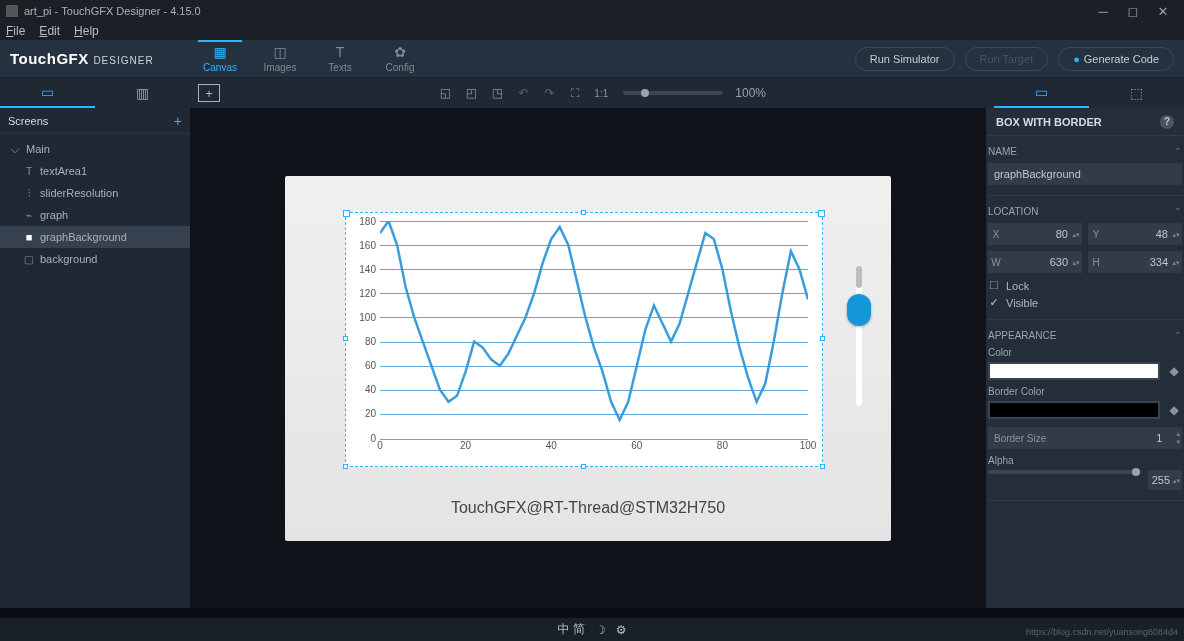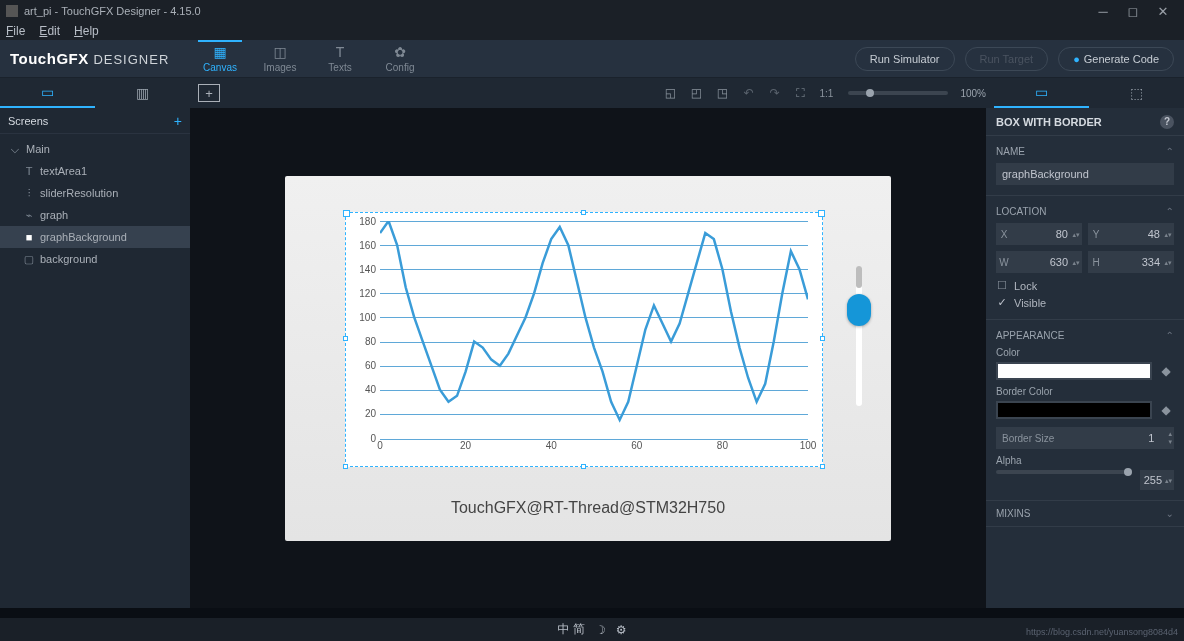--- a/index.html
+++ b/index.html
@@ -6,21 +6,21 @@
 body{background:#0a0e14;color:#c0c5ce;font-size:12px;overflow:hidden;width:1184px;height:641px}
 .titlebar{height:22px;background:#1b2027;display:flex;align-items:center;padding:0 6px;color:#aab0b8;font-size:11px}
 .titlebar .ticon{width:12px;height:12px;background:#555;margin-right:6px}
 .titlebar .spacer{flex:1}
 .winbtn{width:30px;text-align:center;font-size:13px;color:#9aa0a8;cursor:pointer}
 .menubar{height:18px;background:#1b2027;display:flex;align-items:center;padding:0 6px;gap:14px;font-size:12px;color:#b8bec7}
 .menubar span{cursor:pointer}
 .menubar span u{text-decoration:underline}
 .topbar{height:38px;background:#26313f;display:flex;align-items:center;border-bottom:1px solid #1a222c}
 .logo{width:190px;padding-left:10px;color:#fff;font-size:15px;font-weight:600;letter-spacing:.5px}
-.logo small{font-size:13px;font-weight:400;letter-spacing:1px;color:#cfd4d9}
+.logo small{font-size:10px;font-weight:400;letter-spacing:1px;color:#cfd4d9}
 .modes{display:flex;height:100%}
 .mode{width:60px;display:flex;flex-direction:column;align-items:center;justify-content:center;color:#7f8994;cursor:pointer;position:relative;gap:2px}
 .mode.active{color:#2fb3ff}
 .mode.active::before{content:'';position:absolute;top:0;left:8px;right:8px;height:2px;background:#2fb3ff}
 .mode .micon{font-size:14px}
 .mode .mlabel{font-size:10px}
 .topbar .spacer{flex:1}
 .topbtn{height:24px;padding:0 14px;border:1px solid #3c4856;border-radius:12px;color:#c7cdd4;font-size:11px;display:flex;align-items:center;margin-right:10px;cursor:pointer}
 .topbtn.ghost{color:#4a5360}
 .gen .dot{color:#2fb3ff;margin-right:4px}
@@ -28,21 +28,21 @@
 .tool-left{width:190px;display:flex;height:100%}
 .tool-right{width:190px;display:flex;height:100%;margin-left:auto}
 .tbtn{flex:1;display:flex;align-items:center;justify-content:center;color:#9aa3ad;font-size:14px;cursor:pointer}
 .tbtn.active{color:#2fb3ff;border-bottom:2px solid #2fb3ff}
 .tool-center{flex:1;display:flex;align-items:center;padding:0 8px;gap:10px}
 .addbtn{width:22px;height:18px;border:1px solid #aab0b8;display:flex;align-items:center;justify-content:center;color:#aab0b8;font-size:13px;cursor:pointer}
 .cgroup{display:flex;gap:6px;margin-left:auto;align-items:center}
 .cicon{width:20px;height:20px;display:flex;align-items:center;justify-content:center;color:#8a939d;cursor:pointer}
 .zoomslide{width:100px;height:4px;background:#3c4550;border-radius:2px;position:relative;margin:0 6px}
 .zoomslide .knob{position:absolute;width:8px;height:8px;background:#9aa3ad;border-radius:50%;top:-2px;left:18px}
-.zoomval{color:#9aa3ad;font-size:10px;}
+.zoomval{color:#9aa3ad;font-size:12px;margin-right:220px}
 .main{display:flex;height:calc(100% - 141px)}
 .sidebar{width:190px;background:#1f2833;display:flex;flex-direction:column}
 .sidehead{height:26px;display:flex;align-items:center;padding:0 8px;color:#d5dae0;font-size:11px;border-bottom:1px solid #2a3340}
 .sidehead .plus{margin-left:auto;color:#2fb3ff;font-size:14px;cursor:pointer}
 .tree{padding:4px 0}
 .treeitem{height:22px;display:flex;align-items:center;padding-left:8px;color:#aab0b8;font-size:11px;cursor:pointer}
 .treeitem.l1{padding-left:22px}
 .treeitem.sel{background:#36414f}
 .treeitem .ticn{width:14px;text-align:center;margin-right:4px;color:#7f8994;font-size:11px}
 .canvas{flex:1;background:#0f1319;position:relative;display:flex;align-items:center;justify-content:center}
@@ -65,21 +65,21 @@
 .linewrap svg{width:100%;height:100%}
 .caption{position:absolute;bottom:24px;left:0;right:0;text-align:center;color:#444;font-size:16px}
 .slider{position:absolute;right:20px;top:90px;width:24px;height:140px}
 .strack{position:absolute;left:9px;top:0;bottom:0;width:6px;background:#fff;border-radius:3px}
 .strack .top{position:absolute;left:0;top:0;width:6px;height:22px;background:#bdbdbd;border-radius:3px}
 .sknob{position:absolute;left:0;top:28px;width:24px;height:32px;background:#1596d8;border-radius:12px;box-shadow:0 1px 3px rgba(0,0,0,.3)}
 .props{width:198px;background:#242e3a;display:flex;flex-direction:column;overflow-y:auto}
 .props::-webkit-scrollbar{width:0}
 .phead{height:28px;display:flex;align-items:center;padding:0 10px;color:#d5dae0;font-size:11px;font-weight:600;border-bottom:1px solid #323c48}
 .phead .help{margin-left:auto;width:14px;height:14px;border-radius:50%;background:#4a5360;color:#c0c5ce;font-size:10px;display:flex;align-items:center;justify-content:center}
-.psec{border-bottom:1px solid #323c48;padding:6px 10px 10px}
+.psec{border-bottom:1px solid #323c48;padding:6px 2px 10px}
 .psec .ptitle{font-size:10px;color:#9aa3ad;margin:4px 0 6px;display:flex;align-items:center}
 .psec .ptitle .chev{margin-left:auto;color:#6a7380}
 .pinput{width:100%;height:22px;background:#323c48;border:none;color:#c0c5ce;font-size:11px;padding:0 6px}
 .prow{display:flex;gap:6px;margin-bottom:6px}
 .numbox{flex:1;display:flex;align-items:center;background:#323c48;height:22px;position:relative}
 .numbox .lab{width:16px;text-align:center;color:#8a939d;font-size:10px}
 .numbox .val{flex:1;text-align:right;padding-right:14px;font-size:11px;color:#c0c5ce}
 .numbox .spin{position:absolute;right:2px;width:8px;text-align:center;color:#7a838d;font-size:7px;line-height:7px;display:flex;flex-direction:column}
 .chkrow{display:flex;align-items:center;gap:6px;margin-top:4px;font-size:11px;color:#b0b6bf}
 .chkrow .chk{width:12px;text-align:center;color:#8a939d}
@@ -349,24 +349,20 @@
       <div class="alpharow">
         <div class="aslide">
             <div class="knob"></div>
           </div>
         <div class="aval">
             <span>255</span>
             <span class="spin">▴▾</span>
           </div>
       </div>
     </div>
-    <div class="mixins">
-        <span>MIXINS</span>
-        <span class="chev">⌄</span>
-      </div>
   </div>
 </div>
 
 <div class="footer">
   <span>中 简</span>
   <span>☽</span>
   <span>⚙</span>
 </div>
 <div class="watermark">https://blog.csdn.net/yuansong8084d4</div>
 

